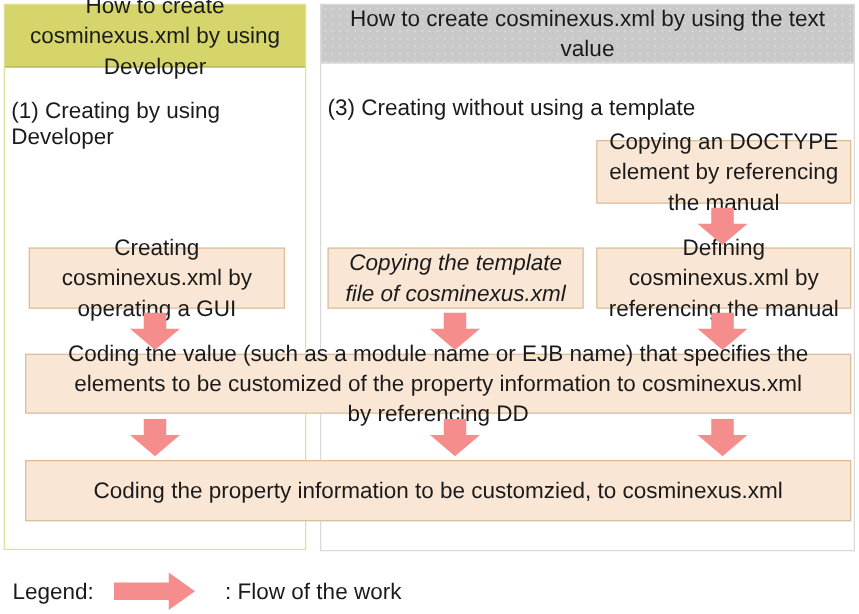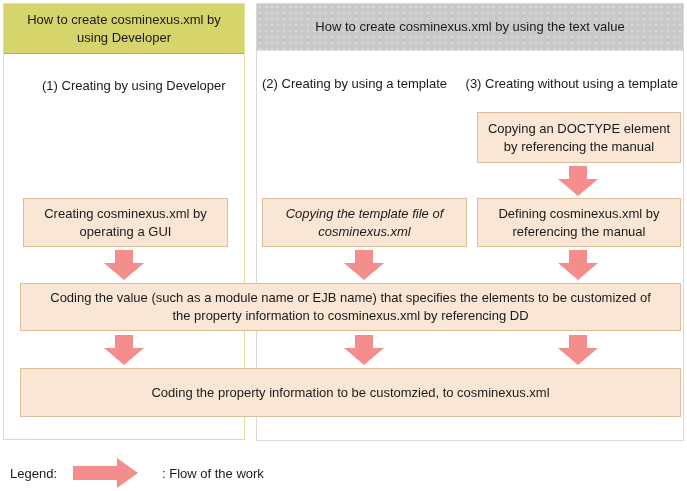--- a/index.html
+++ b/index.html
@@ -15,21 +15,21 @@
     --text: #1a1a1a;
   }
   * { margin: 0; padding: 0; box-sizing: border-box; }
   html, body { background: #ffffff; }
   .canvas {
     position: relative;
     width: 687px;
     height: 491px;
     background: #ffffff;
     font-family: "Liberation Sans", "DejaVu Sans", sans-serif;
-    font-size: 13px;
+    font-size: 18px;
     color: var(--text, #1a1a1a);
     overflow: hidden;
   }
   .panel { position: absolute; background: #ffffff; }
   .panel-developer {
     left: 3px; top: 3px; width: 242px; height: 437px;
     border: 1px solid var(--developer-panel-border, #dfe09a);
   }
   .panel-editor {
     left: 256px; top: 3px; width: 428px; height: 438px;
@@ -46,21 +46,21 @@
     padding: 0 10px;
   }
   .panel-editor .panel-header {
     height: 47px;
     background-color: var(--editor-header-bg, #c9c9c9);
     background-image: radial-gradient(var(--editor-header-dot, #d8d8d8) 1px, transparent 1.1px);
     background-size: 6px 6px;
     border-bottom: 1px solid #e3e3e3;
     padding: 0 10px;
   }
-  .method-row-dev { padding: 24px 5px 0 5px; margin-left: 33px; }
+  .method-row-dev { padding: 24px 5px 0 5px; }
   .method-row-editor {
     display: flex; justify-content: space-between;
     padding: 25px 5px 0 5px; gap: 8px;
   }
   .step-box {
     position: absolute;
     background: var(--box-bg, #fae6d4);
     border: 1px solid var(--box-border, #dcbd9c);
     display: flex; align-items: center; justify-content: center;
     text-align: center; line-height: 1.35;
@@ -103,21 +103,20 @@
     <div class="method-row-dev">
       <span>(1) Creating by using Developer</span>
     </div>
   </div>
 
   <div class="panel panel-editor">
     <div class="panel-header">
       <span>How to create cosminexus.xml by using the text value</span>
     </div>
     <div class="method-row-editor">
-      <span>(2) Creating by using a template</span>
       <span>(3) Creating without using a template</span>
     </div>
   </div>
 
   <div class="step-box box-doctype">
     <span>Copying an DOCTYPE element by referencing the manual</span>
   </div>
 
   <div class="step-box box-gui">
     <span>Creating cosminexus.xml by operating a GUI</span>

